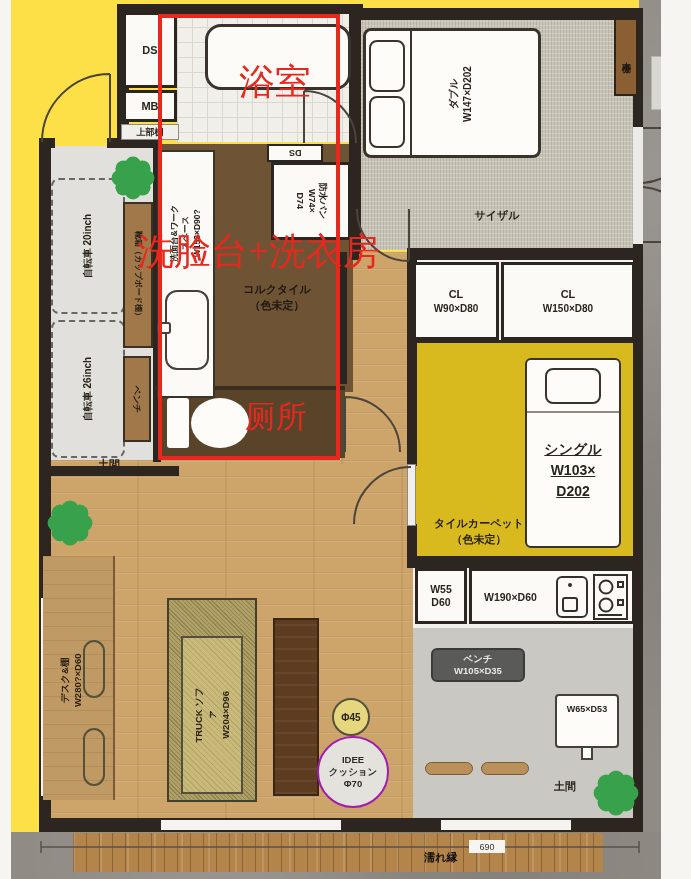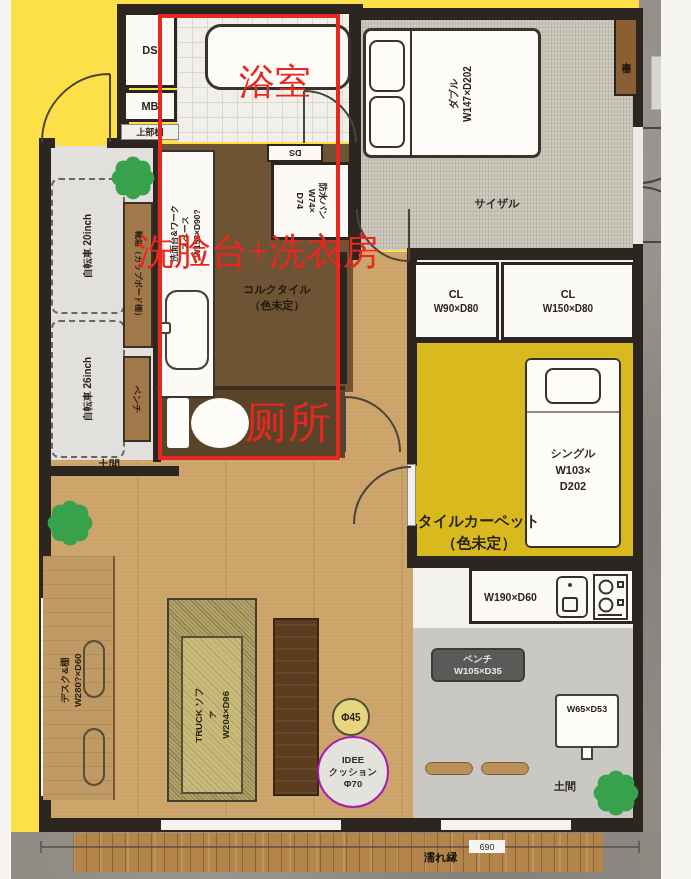--- a/index.html
+++ b/index.html
@@ -132,49 +132,53 @@
   <div class="abs" style="left:180px;top:398px;width:58px;height:50px;background:#fdfcf9;border-radius:50%;"></div>
 
   <div class="abs" style="left:352px;top:28px;width:178px;height:130px;background:#fdfcf9;border:3px solid #3a332c;border-radius:8px;"></div>
   <div class="abs" style="left:399px;top:30px;width:2px;height:126px;background:#3a332c;"></div>
   <div class="abs" style="left:358px;top:40px;width:36px;height:52px;background:#fdfcf9;border:2px solid #3a332c;border-radius:8px;"></div>
   <div class="abs" style="left:358px;top:96px;width:36px;height:52px;background:#fdfcf9;border:2px solid #3a332c;border-radius:8px;"></div>
   <div class="abs flex" style="left:415px;top:35px;width:70px;height:118px;">
     <span class="lbl rccw pre" style="font-size:10px;line-height:1.4;">ダブル
 W147×D202</span>
   </div>
-  <div class="abs flex" style="left:448px;top:194px;width:76px;height:18px;">
+  <div class="abs flex" style="left:448px;top:206px;width:76px;height:18px;">
     <span class="lbl" style="font-size:11px;">サイザル</span>
   </div>
   <div class="abs flex" style="left:603px;top:18px;width:24px;height:78px;background:#8a5f33;border:2px solid #2f2418;">
     <span class="lbl" style="font-size:9px;color:#1f1812;writing-mode:vertical-rl;text-orientation:upright;letter-spacing:2px;">本棚</span>
   </div>
 
   <div class="abs whitebox flex" style="left:402px;top:262px;width:86px;height:78px;flex-direction:column;">
     <span class="lbl" style="font-size:11px;">CL</span>
     <span class="lbl" style="font-size:10px;margin-top:3px;">W90×D80</span>
   </div>
   <div class="abs whitebox flex" style="left:490px;top:262px;width:134px;height:78px;flex-direction:column;">
     <span class="lbl" style="font-size:11px;">CL</span>
     <span class="lbl" style="font-size:10px;margin-top:3px;">W150×D80</span>
   </div>
 
   <div class="abs" style="left:514px;top:358px;width:96px;height:190px;background:#fdfcf9;border:2px solid #3a332c;border-radius:6px;"></div>
   <div class="abs" style="left:516px;top:411px;width:92px;height:2px;background:#8f8b84;"></div>
   <div class="abs" style="left:534px;top:368px;width:56px;height:36px;background:#fdfcf9;border:2px solid #3a332c;border-radius:8px;"></div>
   <div class="abs flex" style="left:518px;top:428px;width:88px;height:84px;">
-    <span class="lbl pre" style="font-size:11px;line-height:1.5;">シングル
+    <span class="lbl pre" style="font-size:14px;line-height:1.5;text-decoration:underline;">シングル
 W103×
 D202</span>
   </div>
   <div class="abs flex" style="left:404px;top:510px;width:128px;height:44px;">
-    <span class="lbl pre" style="font-size:15px;color:#2a2216;line-height:1.45;">タイルカーペット
+    <span class="lbl pre" style="font-size:11px;color:#2a2216;line-height:1.45;">タイルカーペット
 （色未定）</span>
   </div>
 
+  <div class="abs whitebox flex" style="left:404px;top:568px;width:52px;height:56px;">
+    <span class="lbl pre" style="font-size:10.5px;line-height:1.25;">W55
+D60</span>
+  </div>
   <div class="abs whitebox" style="left:458px;top:568px;width:166px;height:56px;">
     <span class="lbl" style="position:absolute;left:12px;top:20px;font-size:10.5px;">W190×D60</span>
     <svg width="76" height="50" style="position:absolute;right:2px;top:1px;">
       <g fill="none" stroke="#33302b" stroke-width="2">
         <rect x="3" y="5" width="30" height="40" rx="5"></rect>
         <rect x="9" y="26" width="14" height="13" rx="2"></rect>
         <circle cx="16" cy="13" r="2" fill="#33302b" stroke="none"></circle>
       </g>
       <g fill="none" stroke="#33302b" stroke-width="2">
         <rect x="40" y="3" width="33" height="44"></rect>
@@ -285,15 +289,15 @@
   <div class="abs flex" style="left:458px;top:840px;width:36px;height:13px;background:#f6f5f2;">
     <span style="font-size:9px;color:#3a332c;">690</span>
   </div>
   <div class="abs flex" style="left:398px;top:850px;width:64px;height:15px;">
     <span class="lbl" style="font-size:11px;color:#14100c;">濡れ縁</span>
   </div>
 
   <div class="abs" style="left:147px;top:14px;width:182px;height:446px;border:4px solid #e8281e;z-index:30;"></div>
   <div class="abs red" style="left:228px;top:64px;font-size:36px;z-index:31;">浴室</div>
   <div class="abs red nw" style="left:126px;top:233px;font-size:37px;z-index:31;">洗脸台+洗衣房</div>
-  <div class="abs red" style="left:234px;top:401px;font-size:43px;z-index:31;">厕所</div>
+  <div class="abs red" style="left:234px;top:401px;font-size:31px;z-index:31;">厕所</div>
 
 </div>
 
 </body></html>

